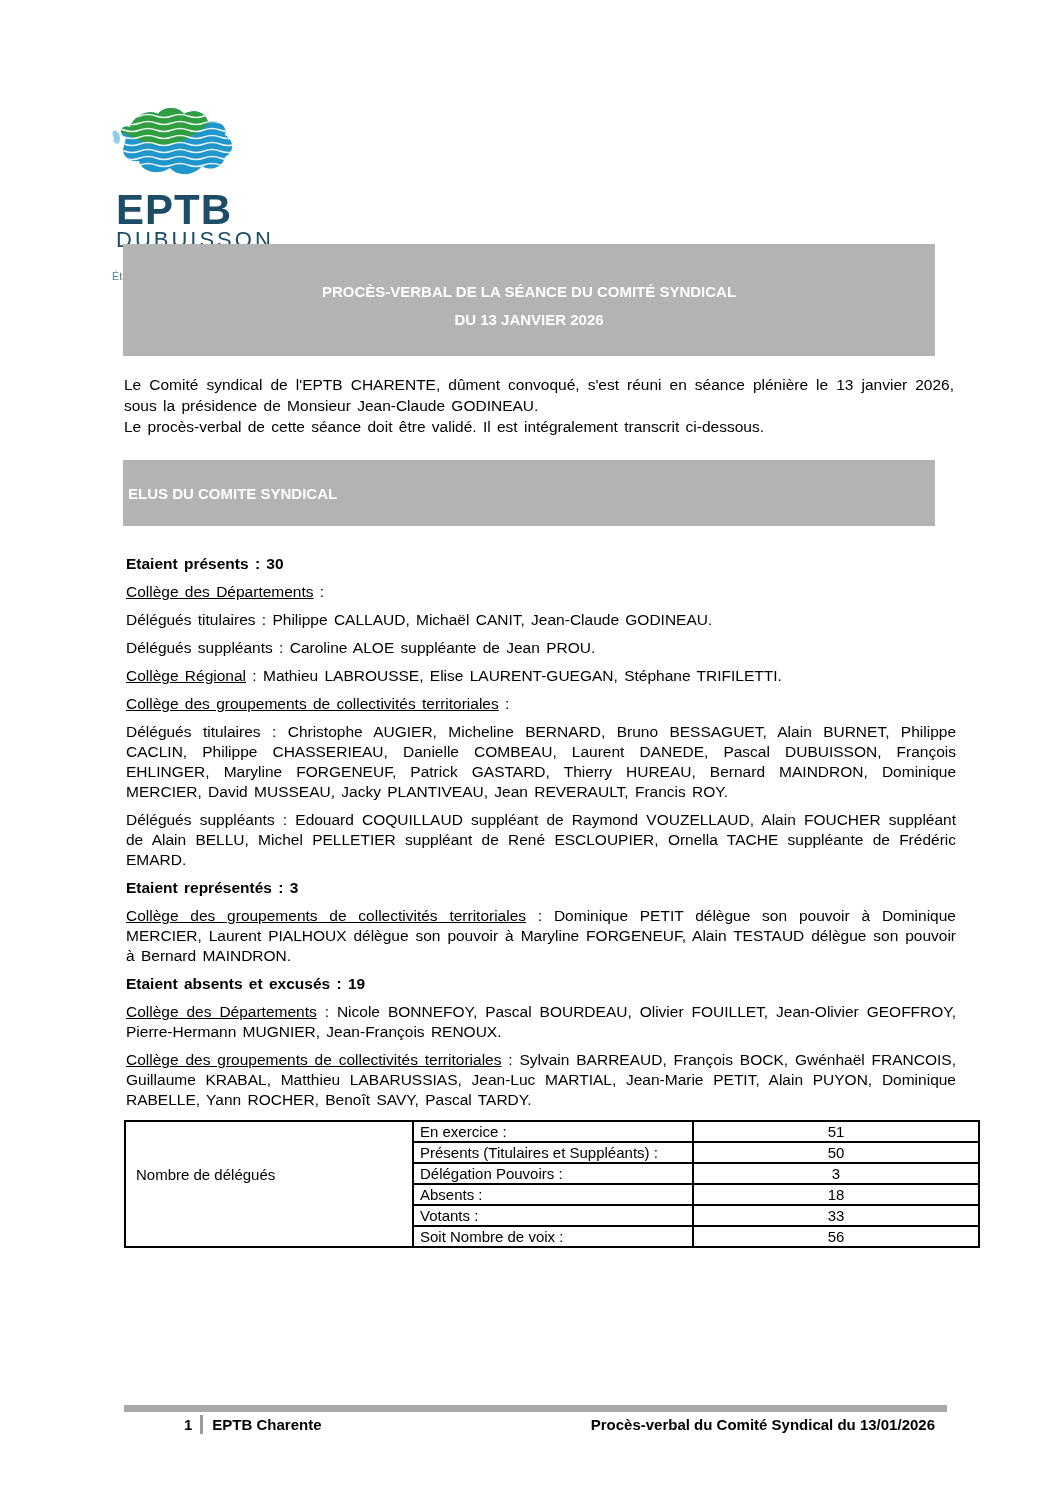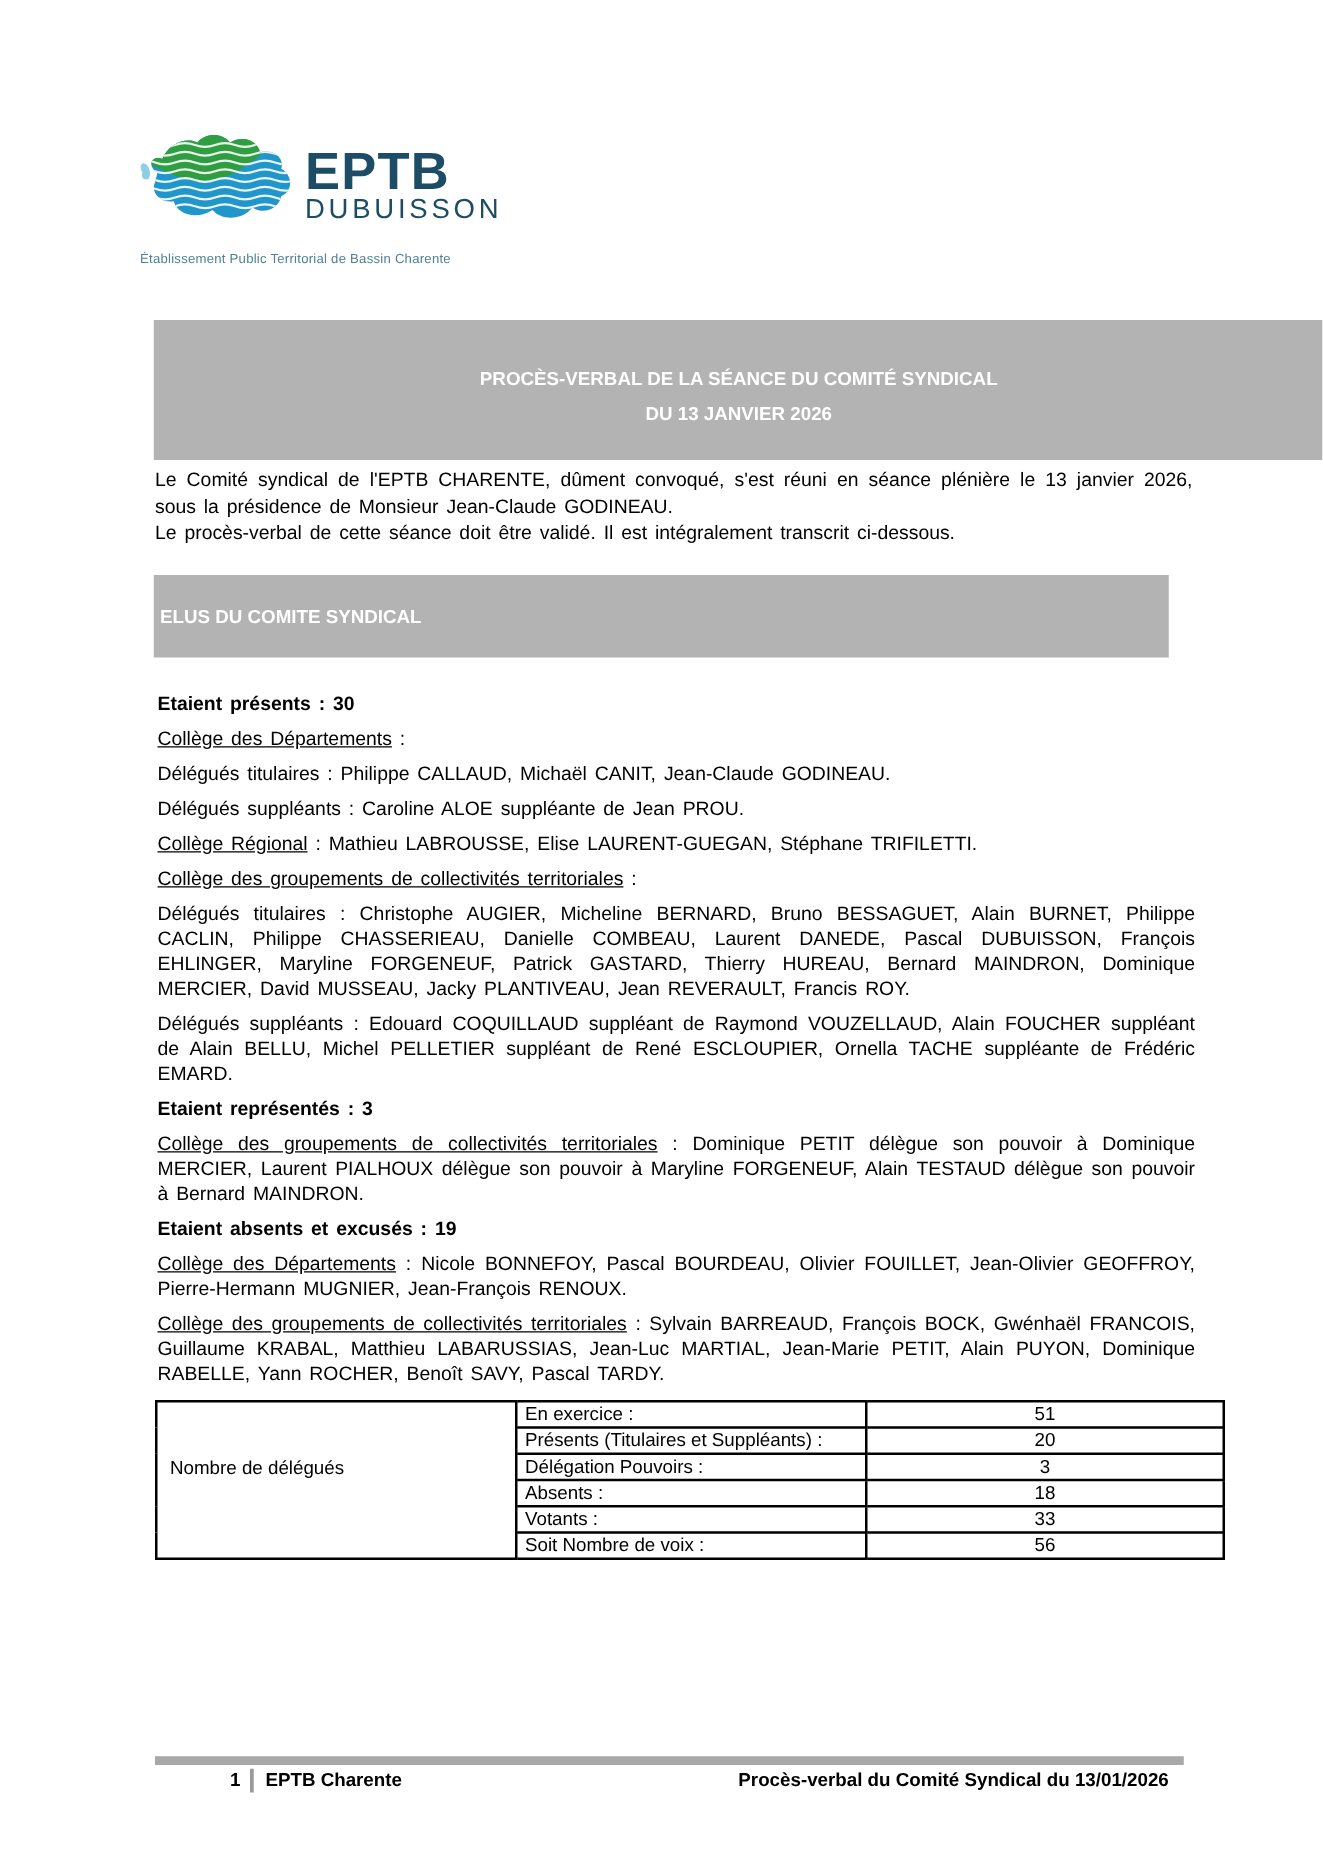--- a/index.html
+++ b/index.html
@@ -4,30 +4,30 @@
 <style>
   html,body { margin:0; padding:0; background:#ffffff; }
   .page {
     position:relative; width:1058px; height:1497px; background:#ffffff;
     overflow:hidden; color:#000;
     font-family:"Liberation Sans","DejaVu Sans",sans-serif;
   }
 
   
   .logo { position:absolute; left:112px; top:104px; width:300px; }
-  .logo-row { display:flex; align-items:center; }
+  .logo-row { display:flex; align-items:flex-start;flex-direction:column; }
   .logo-svg { width:128px; height:78px; flex:0 0 auto; }
   .logo-textcol { margin-left:4px; margin-top:10px; }
   .logo-acronym { font-size:42px; font-weight:bold; color:#1d4d66; line-height:36px; letter-spacing:1px; }
   .logo-name { font-size:22px; font-weight:400; color:#1d4d66; letter-spacing:3px; line-height:23px; }
   .logo-tagline { font-size:10.5px; color:#4e8193; margin-top:19px; white-space:nowrap; letter-spacing:0.2px; }
 
   
   .banner-title {
-    position:absolute; left:123px; top:256px; width:936px; height:112px;
+    position:absolute; left:123px; top:244px; width:812px; height:112px;
     background:#b3b3b3; color:#fff; font-weight:bold; font-size:15px; text-align:center;
   }
   .banner-title .l1 { padding-top:39px; }
   .banner-title .l2 { padding-top:11px; }
   .banner-section {
     position:absolute; left:123px; top:460px; width:812px; height:66px;
     background:#b3b3b3; color:#fff; font-weight:bold; font-size:15px;
     display:flex; align-items:center; padding-left:5px; box-sizing:border-box;
   }
 
@@ -134,21 +134,21 @@
 
   <table class="delegates-table">
     <tbody>
       <tr>
         <td class="rowhead" rowspan="6">Nombre de délégués</td>
         <td class="lbl">En exercice :</td>
         <td class="val">51</td>
       </tr>
       <tr>
         <td class="lbl">Présents (Titulaires et Suppléants) :</td>
-        <td class="val">20</td>
+        <td class="val">50</td>
       </tr>
       <tr>
         <td class="lbl">Délégation Pouvoirs :</td>
         <td class="val">3</td>
       </tr>
       <tr>
         <td class="lbl">Absents :</td>
         <td class="val">18</td>
       </tr>
       <tr>

